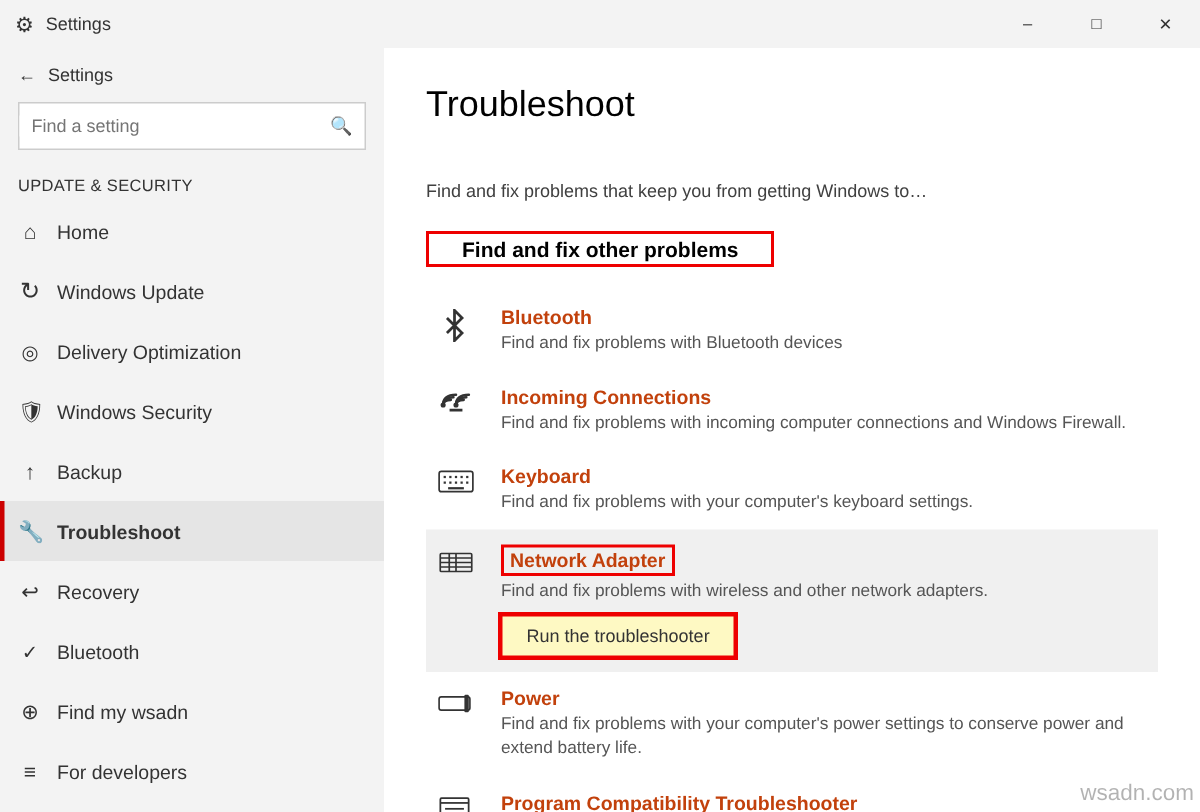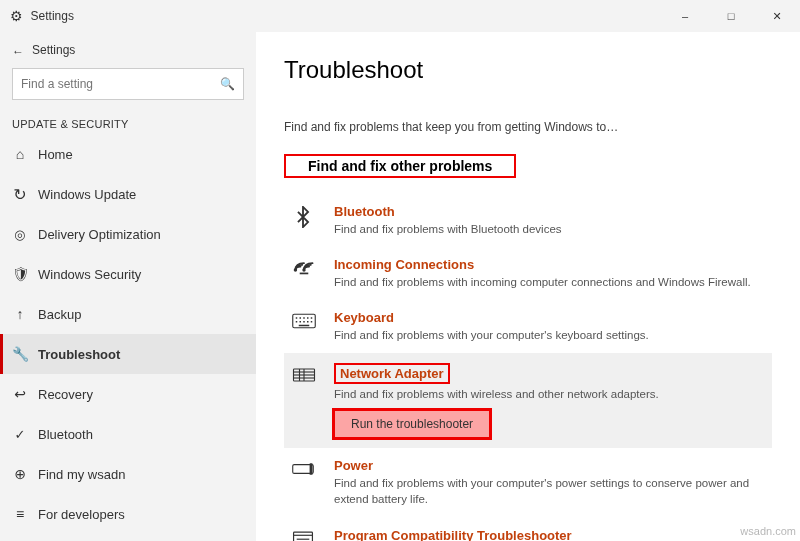--- a/index.html
+++ b/index.html
@@ -113,31 +113,31 @@
       display: inline-block;
       padding: 1px 4px;
     }
     .item-desc { font-size: 11.5px; color: #555; line-height: 1.4; }
 
     .run-btn {
       display: inline-block;
       margin-top: 8px;
       padding: 6px 16px;
       border: 1px solid #e00;
-      background: #fca5a5;
+      background: #fef9c3;
       font-size: 12px;
       cursor: pointer;
       color: #333;
       outline: 2px solid #e00;
     }
 
     
     .watermark {
       position: fixed; bottom: 4px; right: 4px;
-      font-size: 11px; color: rgba(0,0,0,0.3);
+      font-size: 15px; color: rgba(0,0,0,0.3);
     }
   </style>
 </head>
 <body>
 
 <div class="title-bar">
   <div class="title-bar-left">
     <span style="font-size:14px;">⚙</span>
     <span>Settings</span>
   </div>

